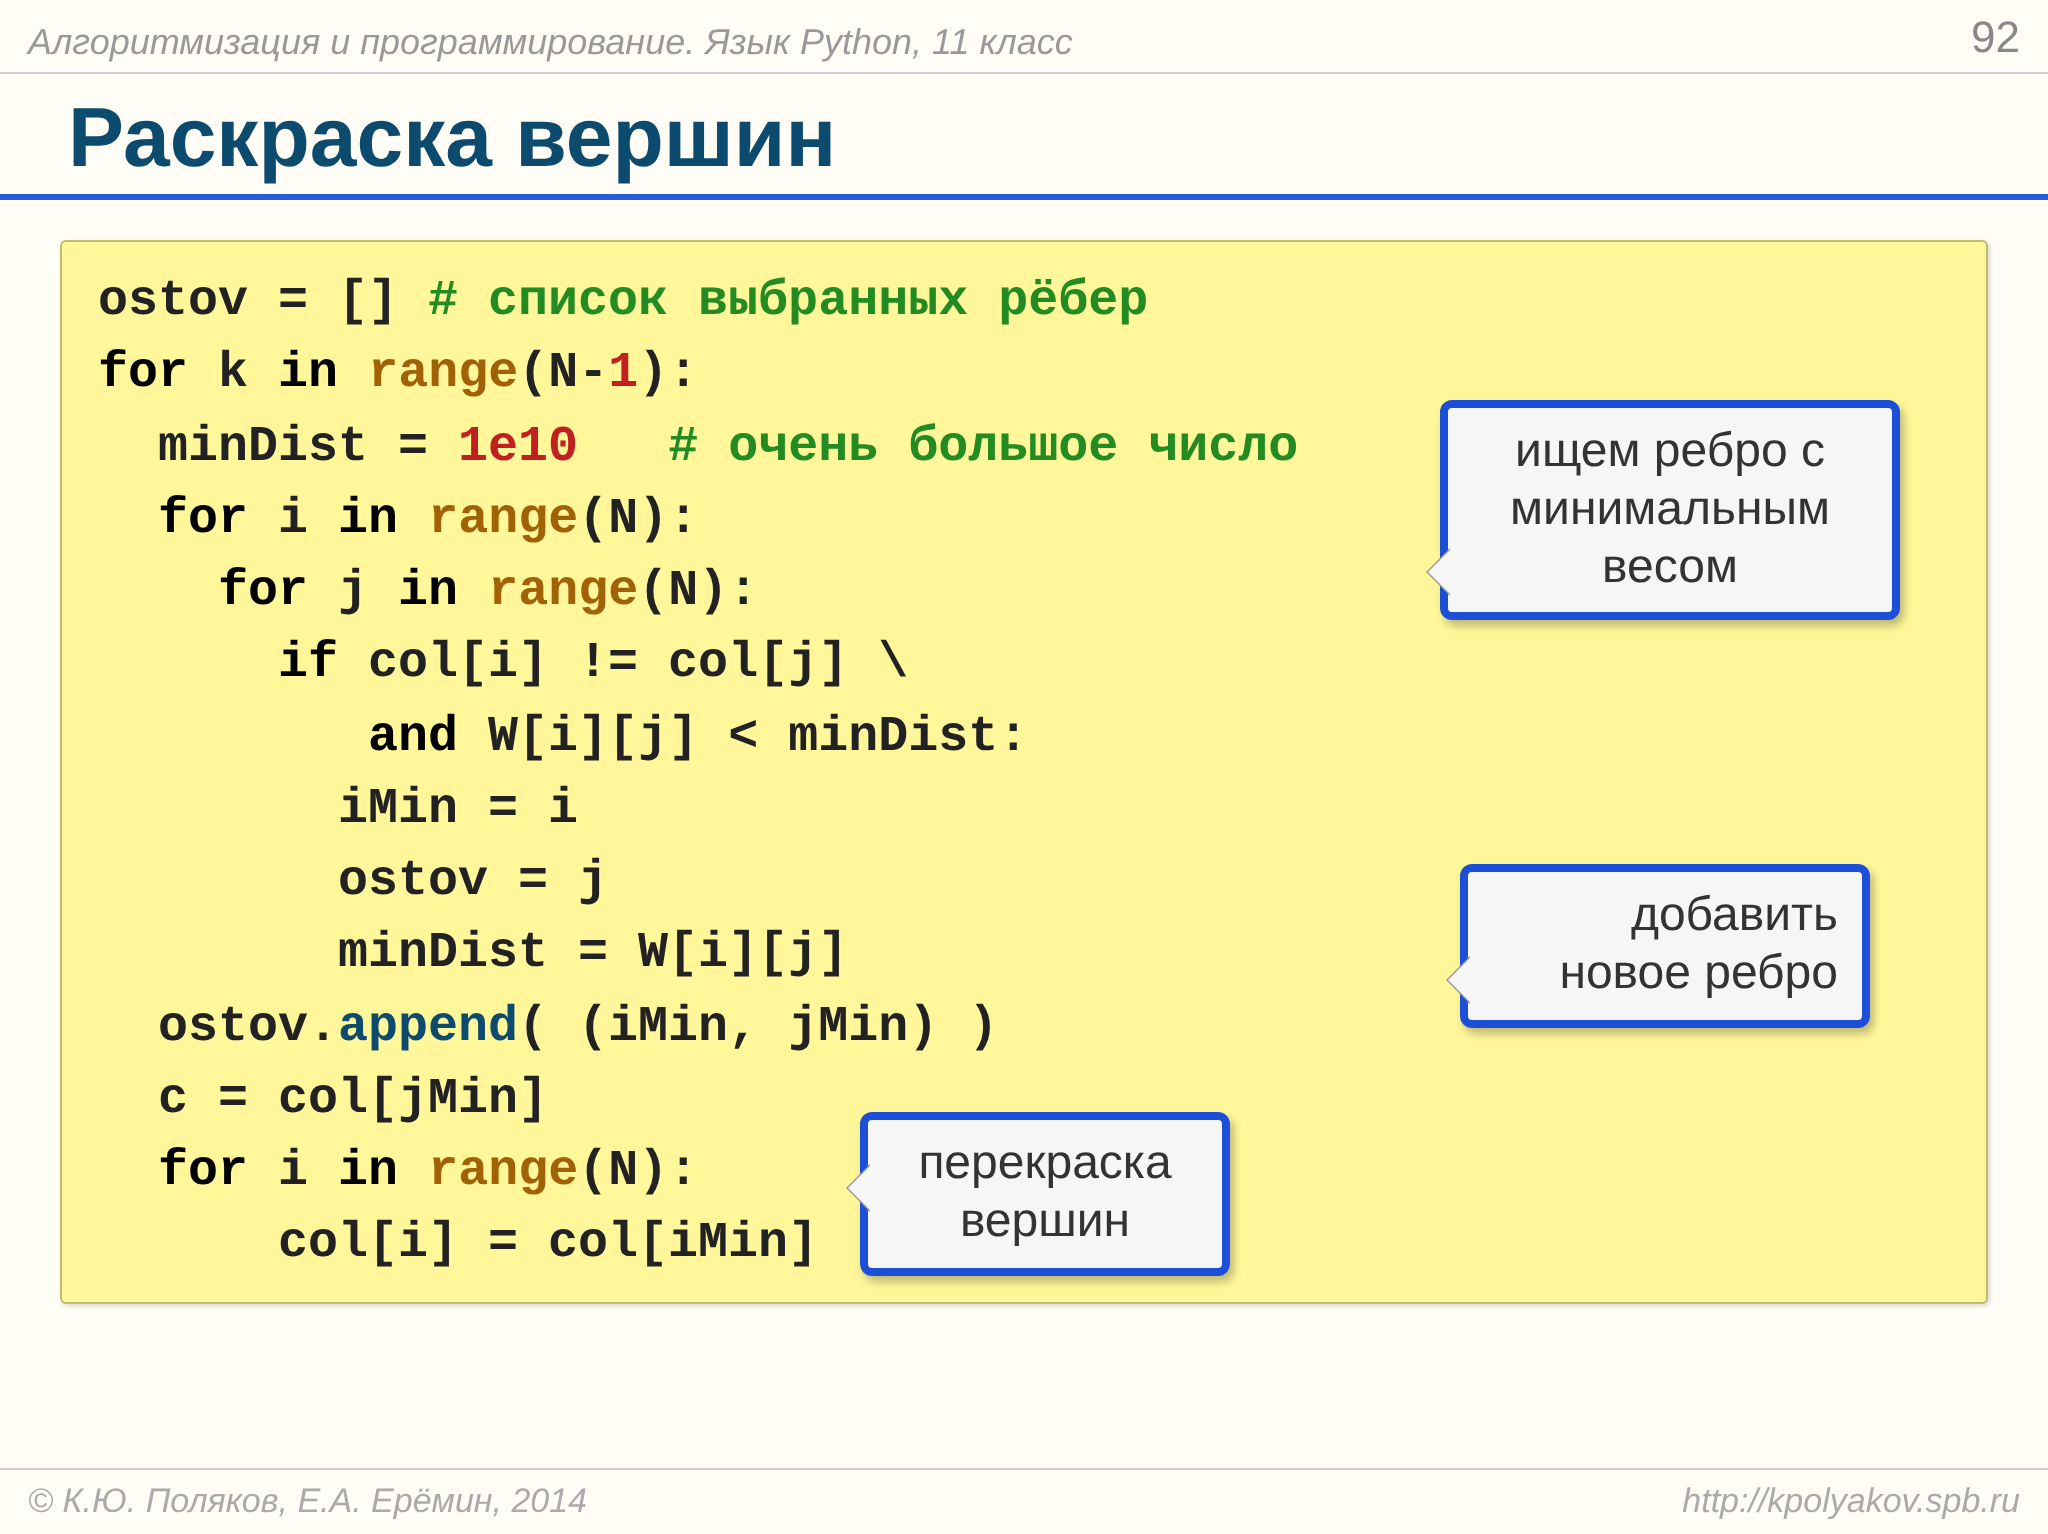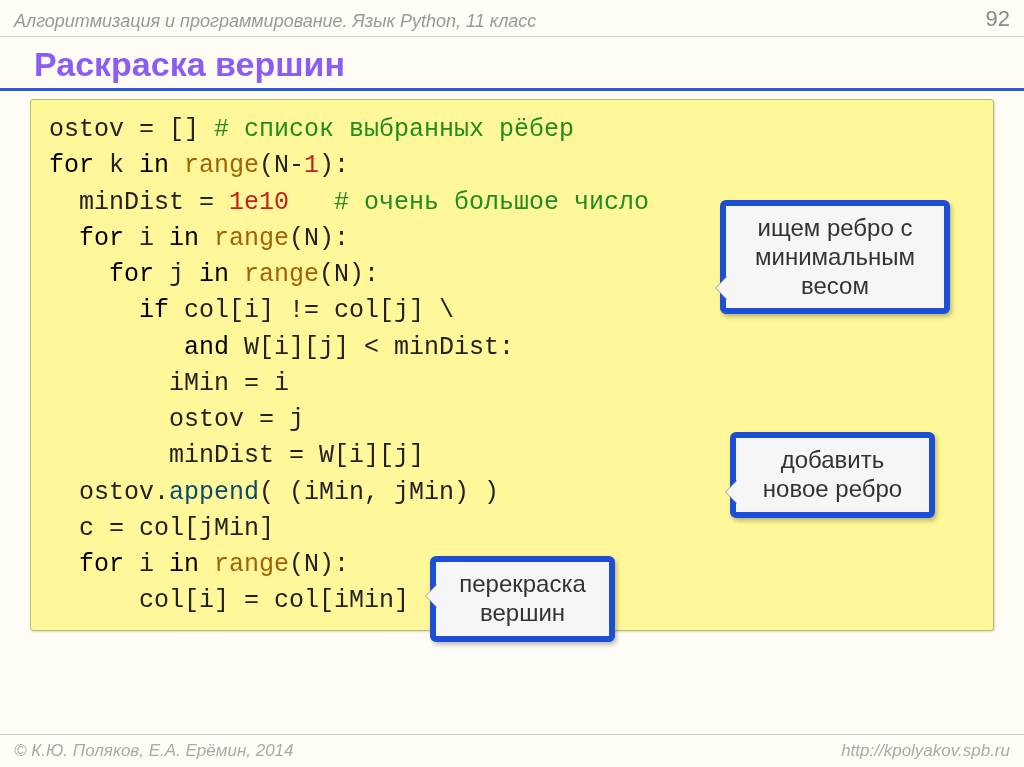--- a/index.html
+++ b/index.html
@@ -21,73 +21,73 @@
     font-style: italic;
     font-size: 18px;
   }
   .page-num {
     font-style: normal;
     font-weight: normal;
     font-size: 22px;
     color: #888;
   }
   .title {
-    font-size: 34px;
+    font-size: 42px;
     font-weight: bold;
-    color: #8b5cf6;
+    color: #0c4a6e;
     padding: 8px 34px 4px 34px;
     border-bottom: 3px solid #2b5bd9;
-    margin: 0 0 8px 0;
+    margin: 0 0 20px 0;
   }
   .code-box {
     margin: 0 30px;
     background: #fff799;
     border: 1px solid #bdbd6e;
     border-radius: 3px;
     padding: 12px 18px 10px 18px;
     font-family: "Courier New", monospace;
     font-size: 25px;
-    font-weight: normal;
+    font-weight: bold;
     line-height: 1.45;
     color: #222;
     position: relative;
     box-shadow: 1px 1px 2px rgba(0,0,0,.15);
   }
   .code-box .line { white-space: pre; }
   .kw { color: #000000; }      
   .comment { color: #228b22; } 
   .num { color: #c02020; }     
   .func { color: #a16207; }    
   .method { color: #0c4a6e; }  
 
   .callout {
     position: absolute;
     background: #f6f6f6;
-    border: 6px solid #1d4ed8;
+    border: 4px solid #1d4ed8;
     border-radius: 6px;
     padding: 8px 12px;
     font-family: Arial, sans-serif;
     font-style: normal;
     font-weight: normal;
     font-size: 24px;
     color: #333;
     text-align: center;
     line-height: 1.2;
     box-shadow: 2px 3px 4px rgba(0,0,0,.25);
     white-space: pre-line;
   }
   .callout::before {
     content: "";
     position: absolute;
     width: 0; height: 0;
     border: 12px solid transparent;
   }
   #callout1 { top: 200px; left: 720px; width: 230px; }
   #callout1::before { left: -22px; top: 70px; border-right-color: #f6f6f6; filter: drop-shadow(-1px 0 0 #999); }
-  #callout2 { top: 432px; left: 730px; width: 205px; }
+  #callout2 { top: 432px; left: 730px; width: 205px; text-align: right; }
   #callout2::before { left: -22px; top: 42px; border-right-color: #f6f6f6; filter: drop-shadow(-1px 0 0 #999); }
   #callout3 { top: 556px; left: 430px; width: 185px; }
   #callout3::before { left: -22px; top: 22px; border-right-color: #f6f6f6; filter: drop-shadow(-1px 0 0 #999); }
 
   .footer {
     position: absolute;
     left: 0; right: 0; bottom: 0;
     border-top: 1px solid #ccc;
     display: flex;
     justify-content: space-between;

